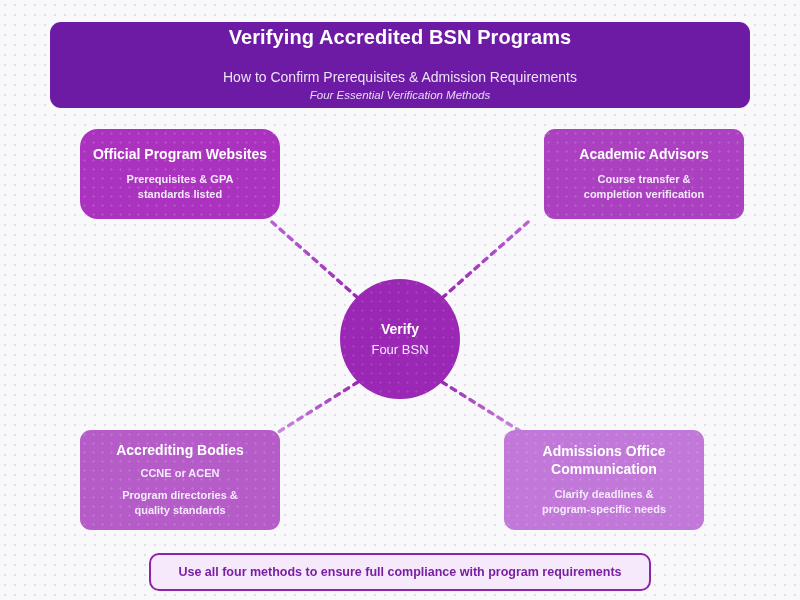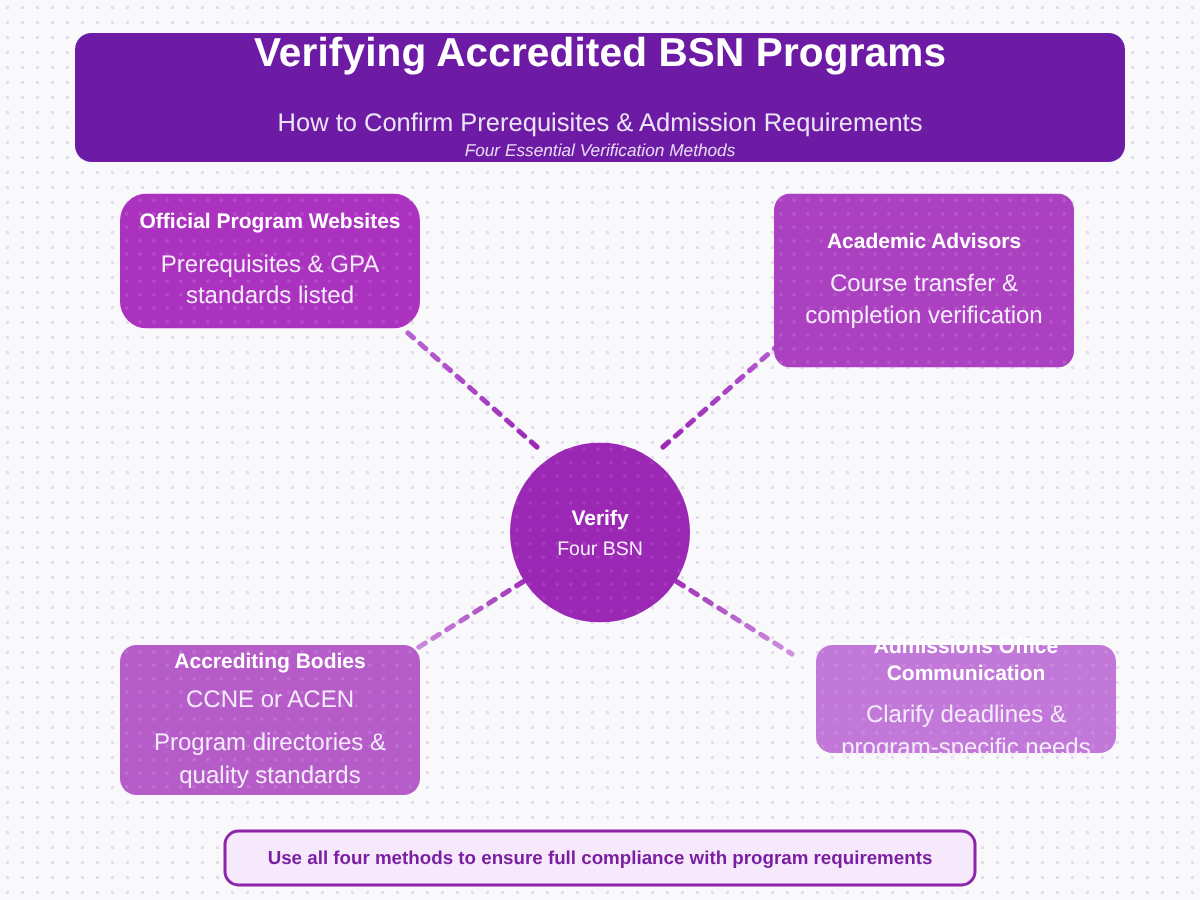--- a/index.html
+++ b/index.html
@@ -49,29 +49,29 @@
     border-radius: 11px;
     display: flex;
     flex-direction: column;
     align-items: center;
     justify-content: center;
     z-index: 3;
     padding: 4px 12px 6px;
   }
   .header-title {
     color: #ffffff;
-    font-size: 27px;
+    font-size: 20px;
     font-weight: bold;
     letter-spacing: 0.1px;
     line-height: 1.2;
     text-align: center;
   }
   .header-subtitle {
     color: #ece3f5;
-    font-size: 17px;
+    font-size: 14px;
     font-weight: normal;
     line-height: 1.2;
     text-align: center;
     margin-top: 20px;
   }
   .header-tagline {
     color: #e6daf2;
     font-size: 11.5px;
     font-style: italic;
     line-height: 1.2;
@@ -95,50 +95,50 @@
     background-size: 9px 9px;
   }
   .card-title {
     color: #ffffff;
     font-size: 14px;
     font-weight: bold;
     line-height: 1.25;
   }
   .card-desc {
     color: #f4ebfa;
-    font-size: 16px;
-    font-weight: normal;
+    font-size: 11px;
+    font-weight: bold;
     line-height: 1.35;
     margin-top: 9px;
   }
   .card-desc.tight { margin-top: 7px; }
 
   #card-top-left {
     left: 80px; top: 129px; height: 90px;
     background-color: #aa32be;
     border-radius: 18px;
   }
   #card-top-right {
-    left: 516px; top: 129px; height: 116px;
+    left: 544px; top: 129px; height: 90px;
     background-color: #ab41c0;
   }
   #card-bottom-left {
     left: 80px; top: 430px; height: 100px;
     background-color: #b55cc9;
   }
   #card-bottom-right {
-    left: 544px; top: 430px; height: 72px;
+    left: 504px; top: 430px; height: 100px;
     background-color: #c278d9;
   }
 
   
   .hub {
     position: absolute;
     left: 340px;
-    top: 295px;
+    top: 279px;
     width: 120px;
     height: 120px;
     border-radius: 50%;
     background-color: #9b27b5;
     display: flex;
     flex-direction: column;
     align-items: center;
     justify-content: center;
     z-index: 4;
     background-image: radial-gradient(circle, rgba(255,255,255,0.10) 1px, transparent 1.1px);

